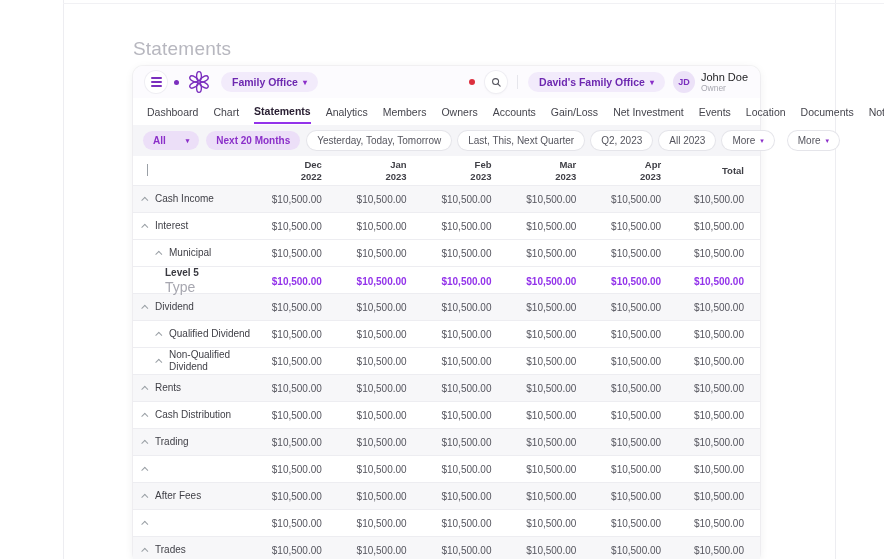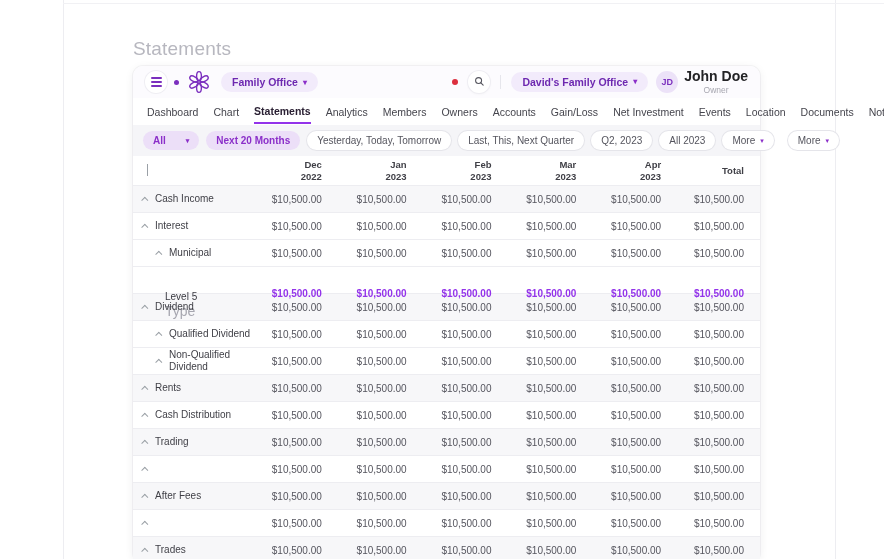--- a/index.html
+++ b/index.html
@@ -9,42 +9,42 @@
   .frame-line-h { position:absolute; left:63px; right:0; top:3px; height:1px; background:#f1f1f4; }
 
   .page-title { position:absolute; left:133px; top:38px; font-size:19px; font-weight:500;
     color:#b7b7bf; letter-spacing:.2px; }
 
   .card { position:absolute; left:133px; top:66px; width:627px; background:#ffffff;
     border-radius:10px; box-shadow:0 0 0 1px rgba(20,10,40,.04), 0 2px 10px rgba(20,10,40,.07); }
 
   
   .topbar { display:flex; align-items:center; height:32px; padding:0 12px;
-    background:#fcfbfe; border-radius:10px 10px 0 0;text-align:center; }
+    background:#fcfbfe; border-radius:10px 10px 0 0; }
   .hamburger { width:22px; height:22px; border-radius:50%; background:#fff;
     box-shadow:0 0 0 1px #efeef3; display:flex; flex-direction:column; justify-content:center;
     align-items:center; gap:2.5px; cursor:pointer; }
   .hamburger i { display:block; width:11px; height:1.5px; background:#7b2fbe; border-radius:1px; }
   .dot { border-radius:50%; }
   .dot-purple { width:5px; height:5px; background:#7b2fbe; margin:0 8px 0 7px; }
   .dot-red { width:6px; height:6px; background:#dc2f3e; margin-right:10px; }
   .logo { width:24px; height:24px; margin-right:10px; }
   .pill-brand { display:inline-flex; align-items:center; gap:5px; background:#f2ebfb;
     border-radius:12px; padding:4px 11px; font-size:10.5px; font-weight:bold; color:#6d28b0;
     cursor:pointer; white-space:nowrap; }
   .pill-brand .caret { font-size:8px; color:#8b2fc9; }
   .topbar-right { margin-left:auto; display:flex; align-items:center; }
   .search-btn { width:22px; height:22px; border-radius:50%; background:#fff;
     box-shadow:0 0 0 1px #efeef3, 0 1px 3px rgba(0,0,0,.05); display:flex; align-items:center;
     justify-content:center; cursor:pointer; }
   .vdiv { width:1px; height:14px; background:#e6e6ec; margin:0 10px; }
   .avatar { width:22px; height:22px; border-radius:50%; background:#ece2f8; color:#7b2fbe;
     font-size:9px; font-weight:bold; display:flex; align-items:center; justify-content:center;
     margin:0 6px 0 8px; }
-  .user-name { font-size:14px; font-weight:bold; color:#232326; line-height:1.1; }
+  .user-name { font-size:11px; font-weight:normal; color:#232326; line-height:1.1; }
   .user-role { font-size:8.5px; color:#a7a7b0; line-height:1.2; }
 
   
   .navrow { display:flex; align-items:center; gap:15px; padding:0 14px; height:27px;
     background:#fff; font-size:10.5px; color:#45454d; }
   .nav-item { cursor:pointer; padding:6px 0 5px; white-space:nowrap; }
   .nav-item.active { color:#2a2033; font-weight:bold; border-bottom:2px solid #9333ea; }
 
   
   .filterrow { display:flex; align-items:center; gap:7px; background:#f5f5f8;
@@ -66,21 +66,21 @@
     height:27px; border-top:1px solid #ededf1; background:#fff; }
   .trow.shaded { background:#f7f7f9; }
   .label-cell { display:flex; align-items:center; font-size:10px; color:#3f3f46;
     line-height:1.2; padding-left:10px; }
   .lvl-1 .label-cell { padding-left:24px; }
   .lvl-2 .label-cell { padding-left:32px; }
   .chev { width:5px; height:5px; border-left:1.3px solid #9aa0a6; border-top:1.3px solid #9aa0a6;
     transform:rotate(45deg) translateY(1px); margin-right:7px; flex:none; }
   .chev.down { transform:rotate(225deg); margin-left:2px; }
   .sub { color:#a7a7b0; font-size:14px; }
-  .hl .label-cell .lbl { font-weight:normal; color:#3a3a41;margin-top:24px; }
+  .hl .label-cell .lbl { font-weight:bold; color:#3a3a41; }
   .vcell { text-align:right; font-size:10px; color:#55555e; padding-right:14px; }
   .vcell:last-child { padding-right:16px; }
   .trow.hl .vcell { color:#9333ea; font-weight:bold; }
 </style>
 </head>
 <body>
 
 <div class="frame-line-v" style="left:63px"></div>
 <div class="frame-line-v" style="left:835px"></div>
 <div class="frame-line-h"></div>

